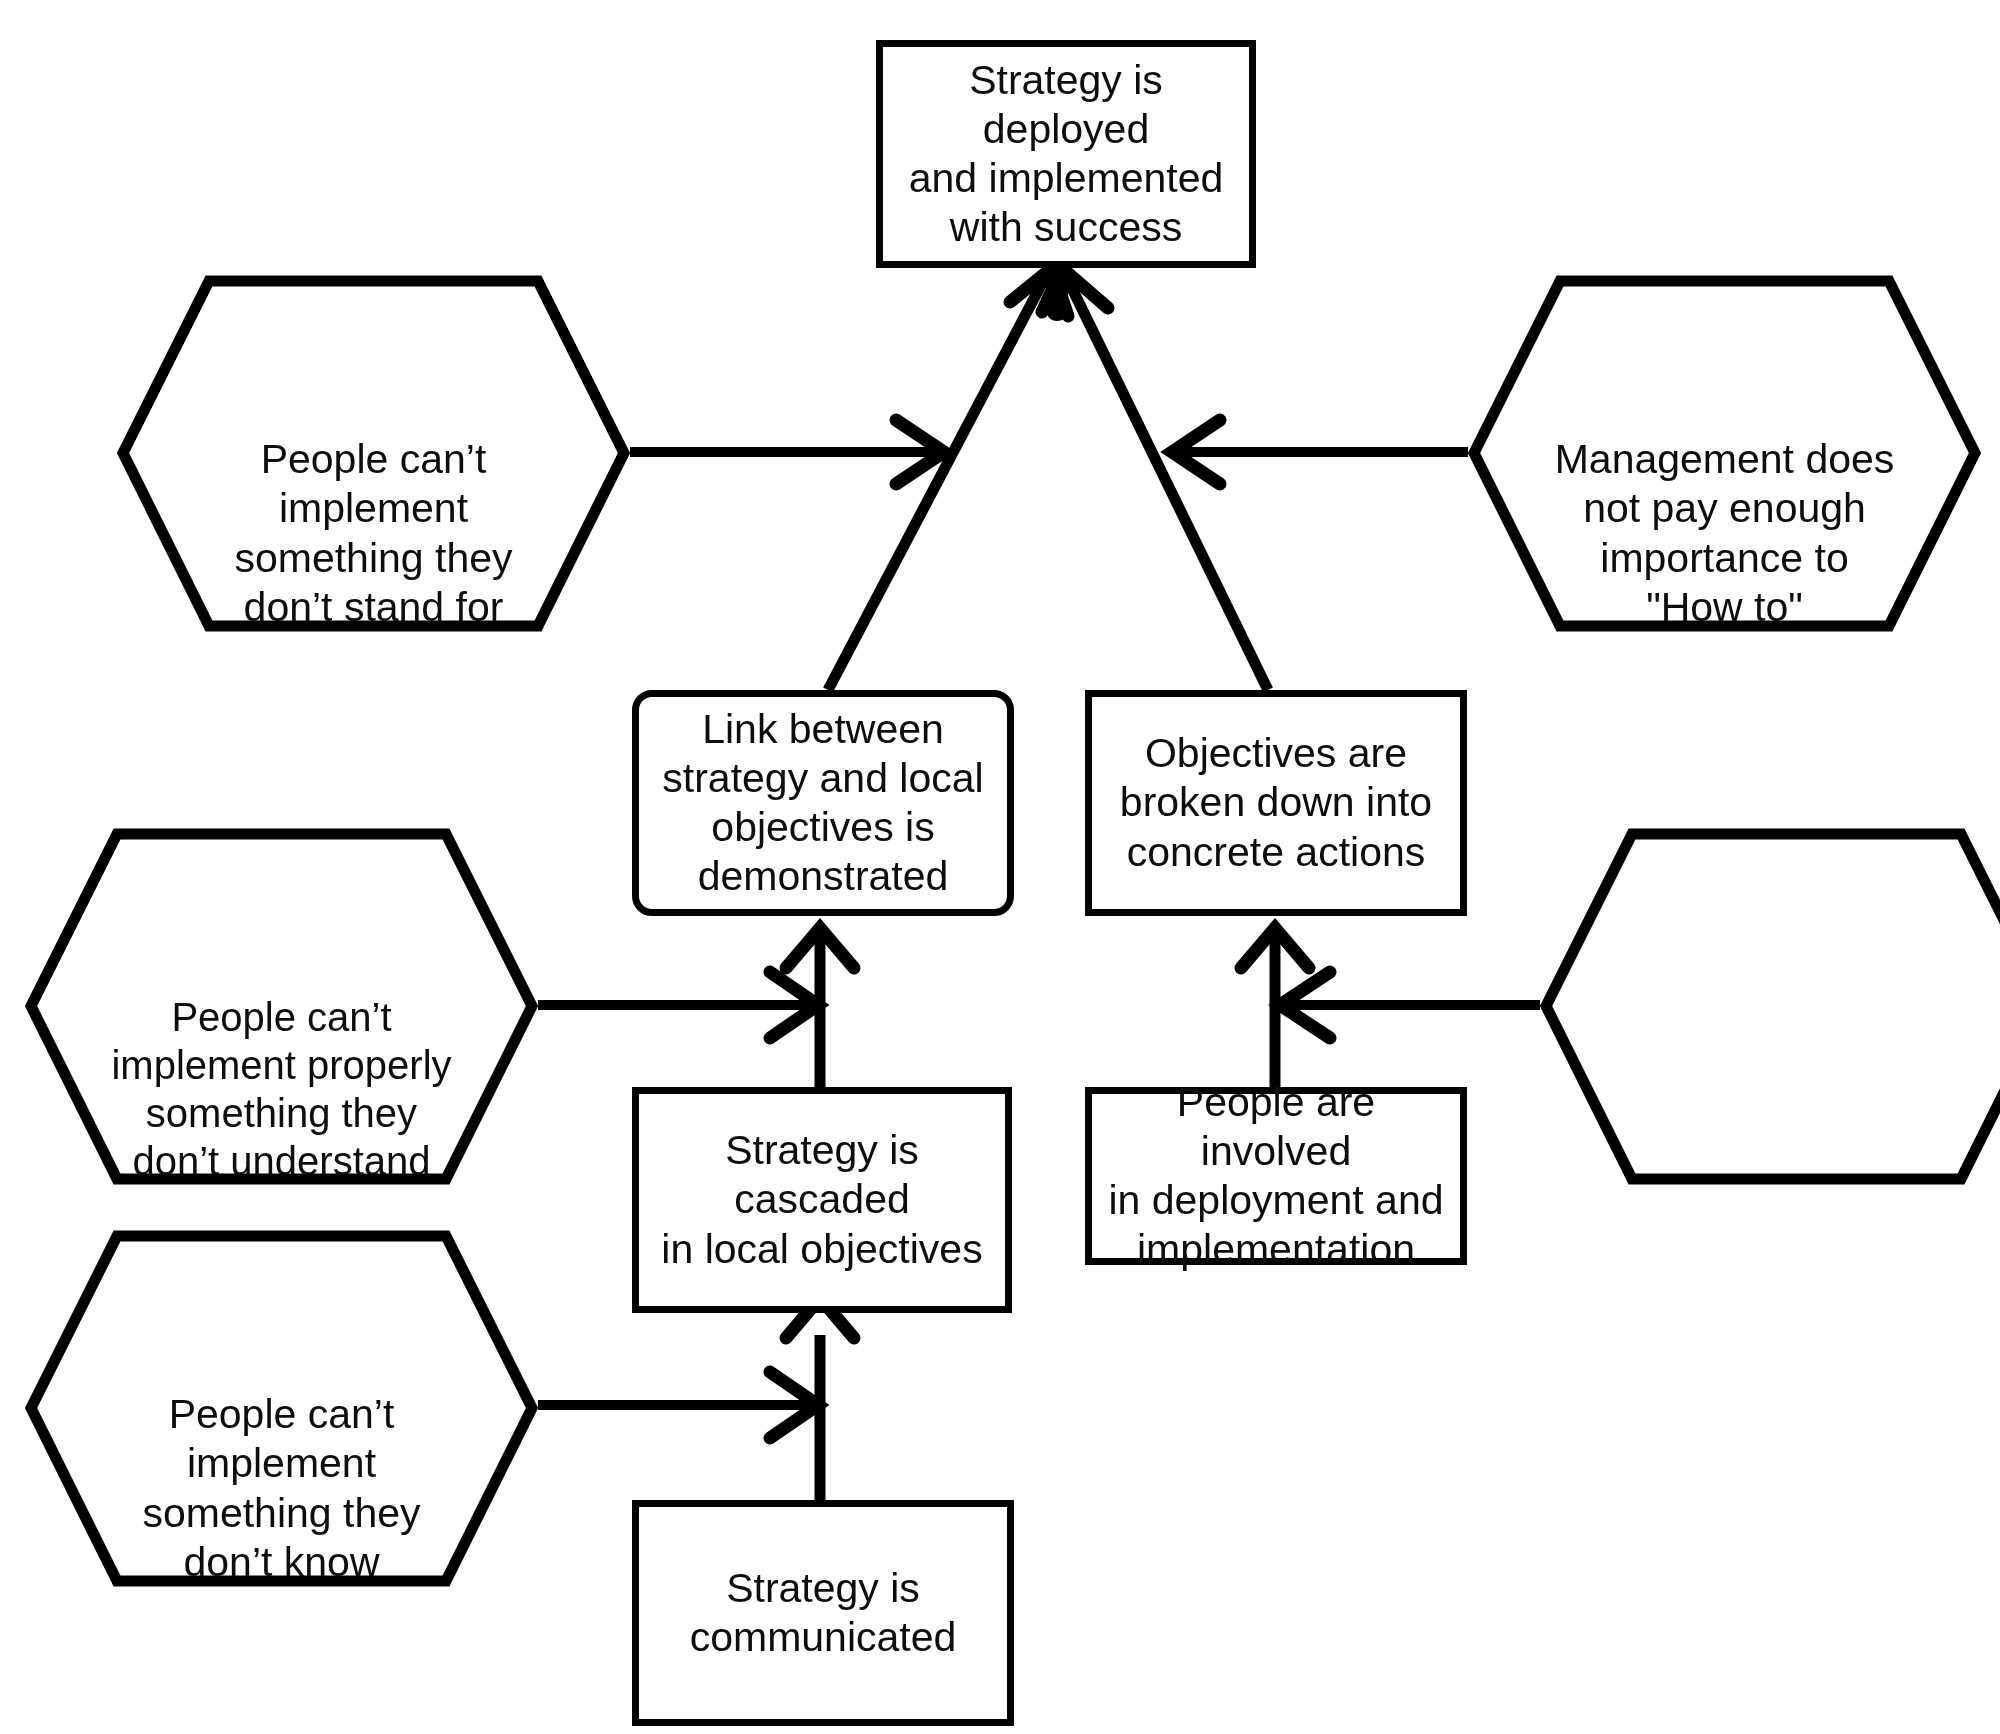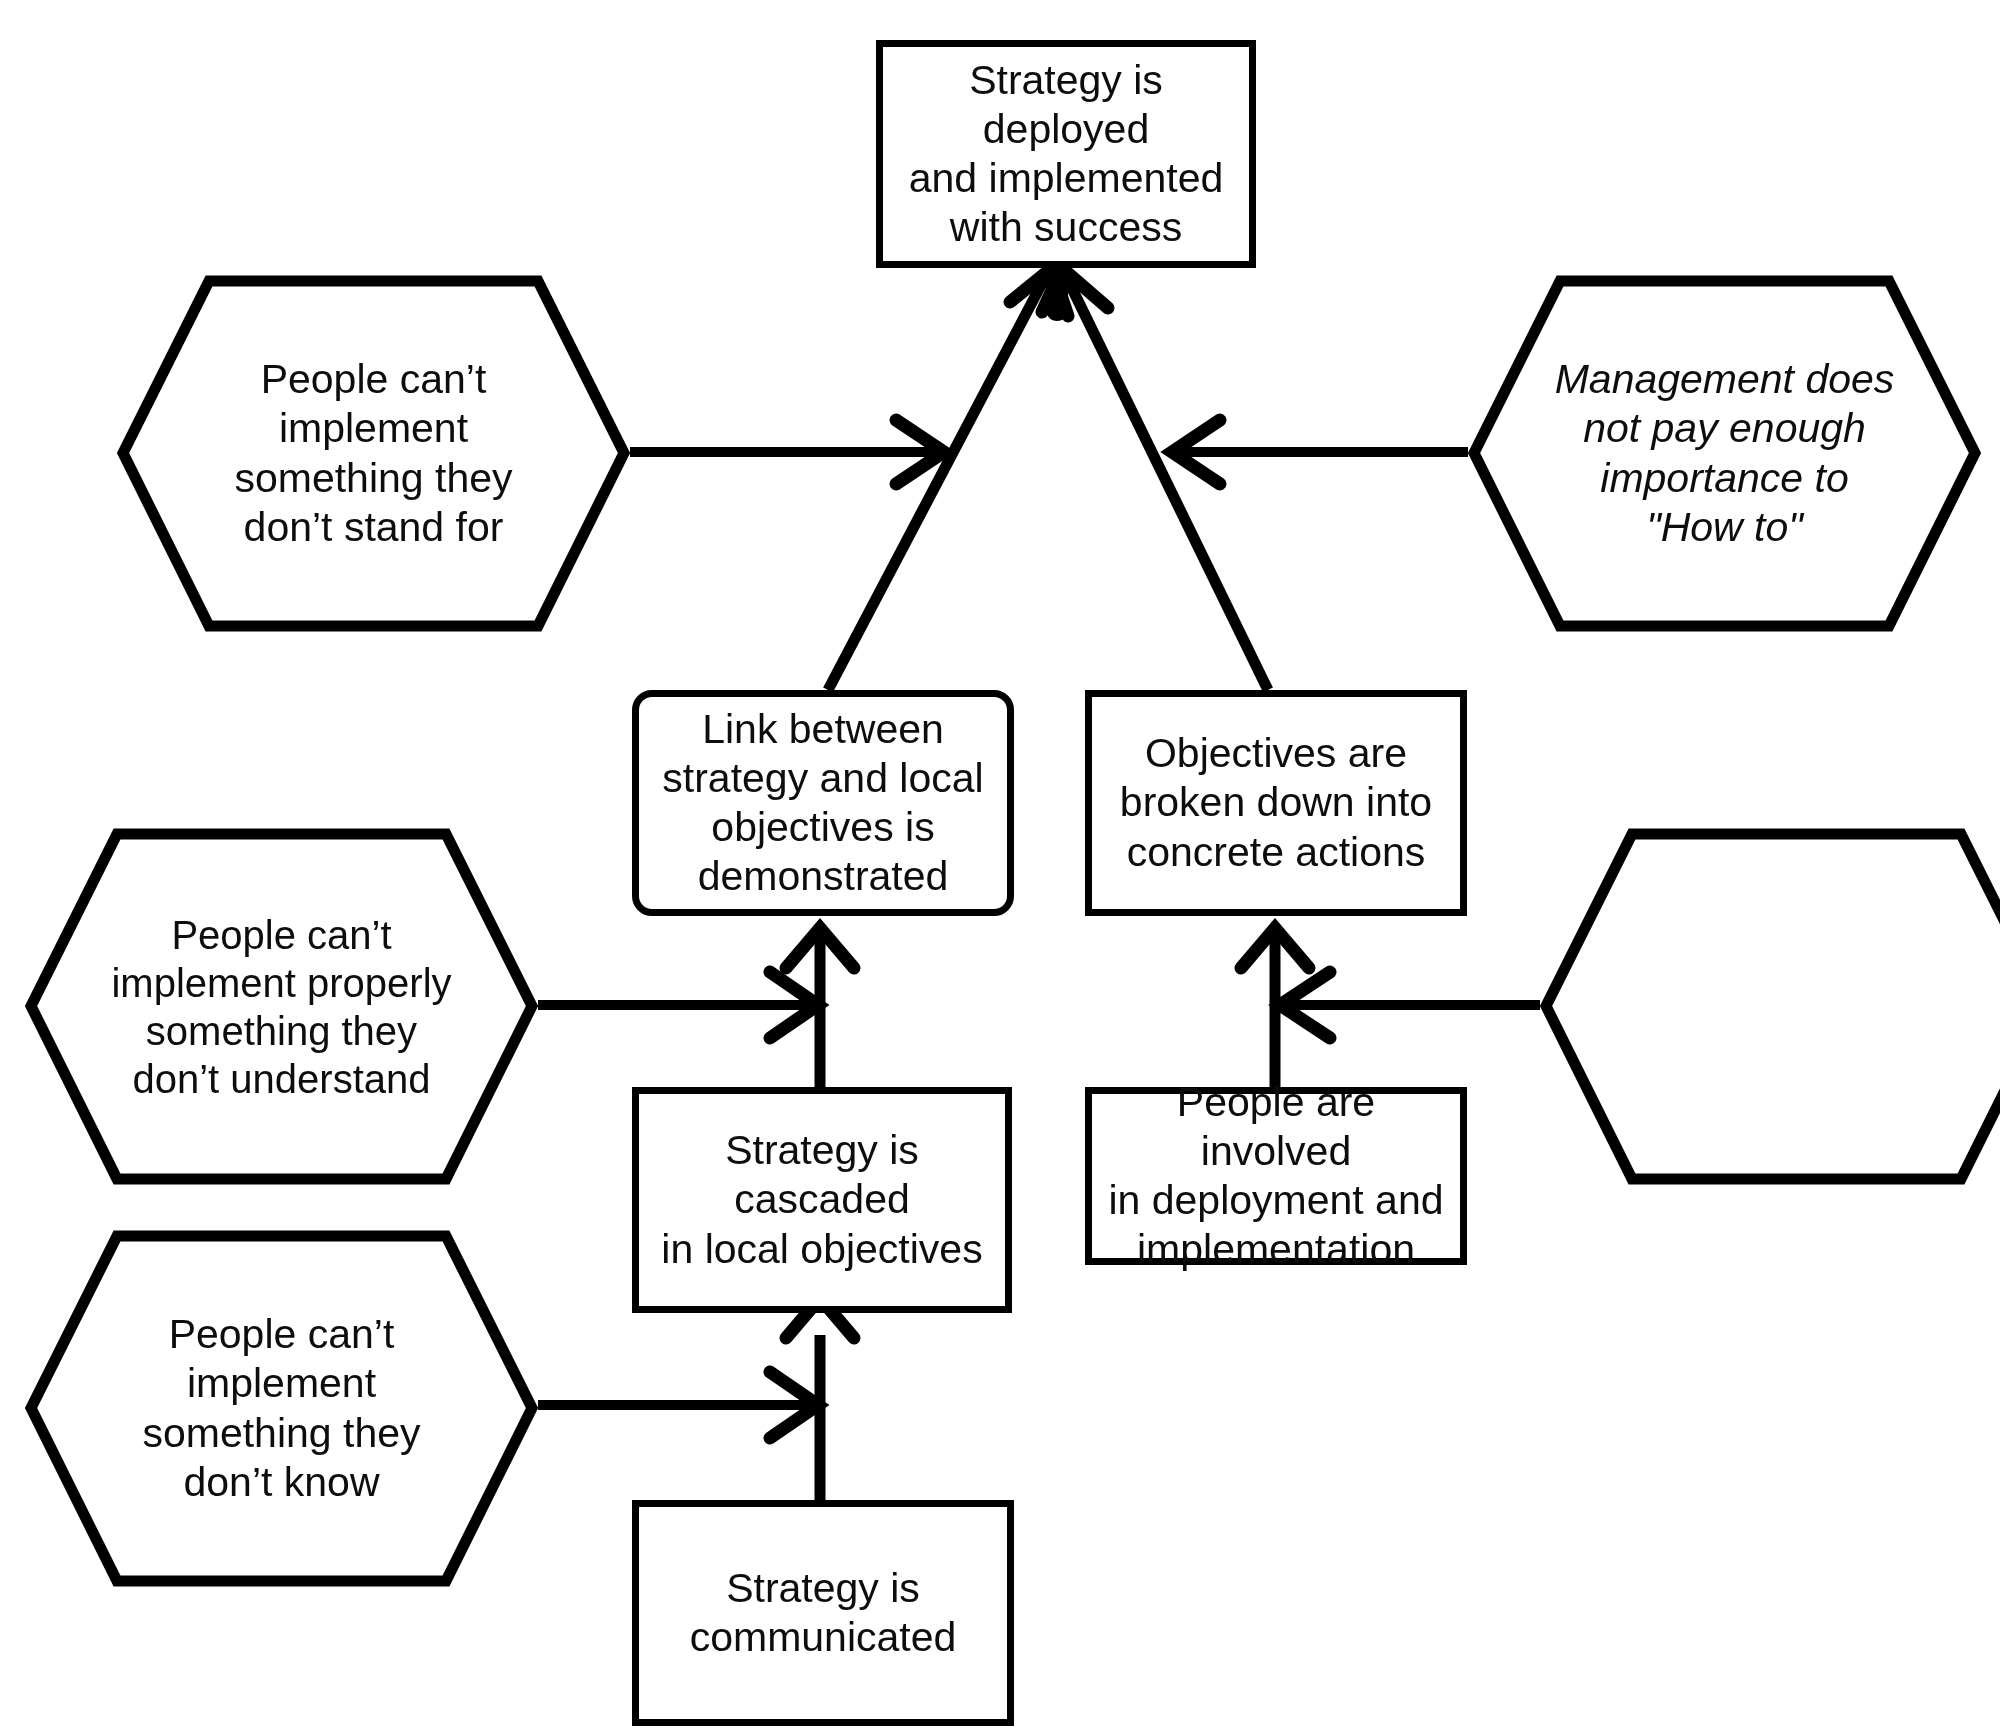--- a/index.html
+++ b/index.html
@@ -31,21 +31,21 @@
     text-align: center;
     box-sizing: border-box;
   }
   .box {
     border: 7px solid #000000;
     background: #ffffff;
   }
   .hexwrap {
     position: absolute;
     display: flex;
-    align-items: center;
+    align-items: flex-end;
     justify-content: center;
     text-align: center;
   }
   .hexwrap svg.hexshape {
     position: absolute;
     left: 0;
     top: 0;
     width: 100%;
     height: 100%;
   }
@@ -125,21 +125,21 @@
   <div class="hexwrap" style="left:117px; top:275px; width:513px; height:357px;">
     <svg class="hexshape" viewBox="0 0 513 357" preserveAspectRatio="none">
       <polygon points="92,6 421,6 507,178 421,351 92,351 6,178" fill="#ffffff" stroke="#000000" stroke-width="11"></polygon>
     </svg>
     <span class="label">People can’t
 implement
 something they
 don’t stand for</span>
   </div>
 
-  <div class="hexwrap" style="left:1468px; top:275px; width:513px; height:357px;font-style:italic;">
+  <div class="hexwrap" style="left:1468px; top:275px; width:513px; height:357px;">
     <svg class="hexshape" viewBox="0 0 513 357" preserveAspectRatio="none">
       <polygon points="92,6 421,6 507,178 421,351 92,351 6,178" fill="#ffffff" stroke="#000000" stroke-width="11"></polygon>
     </svg>
     <span class="label">Management does
 not pay enough
 importance to
 "How to"</span>
   </div>
 
   <div class="node box" style="left:632px; top:690px; width:382px; height:226px;border-radius:20px;">

